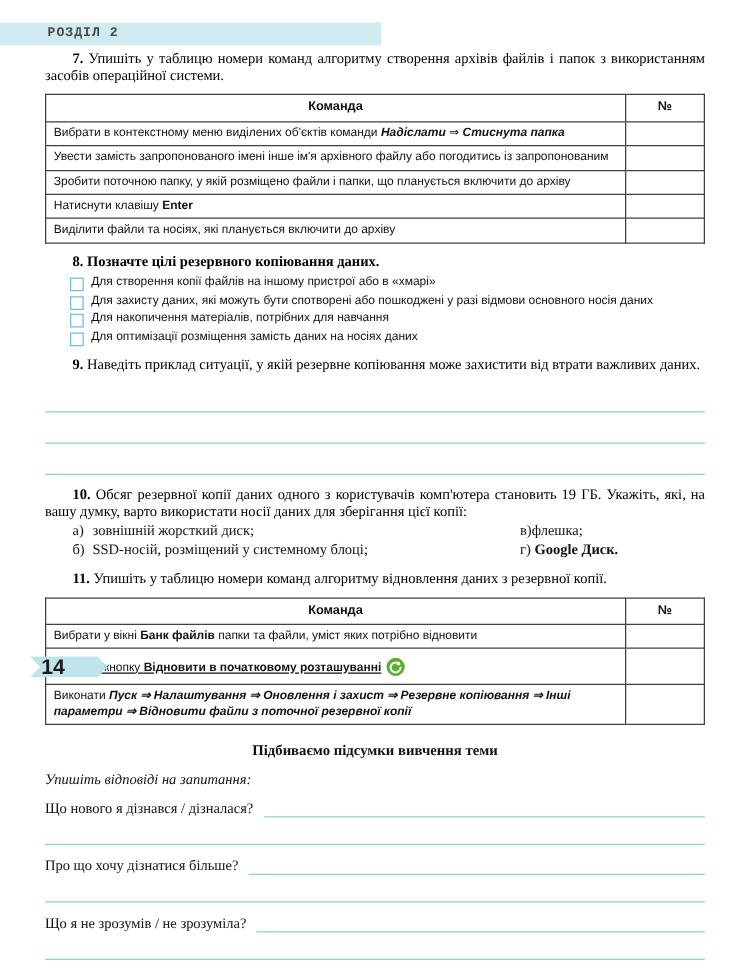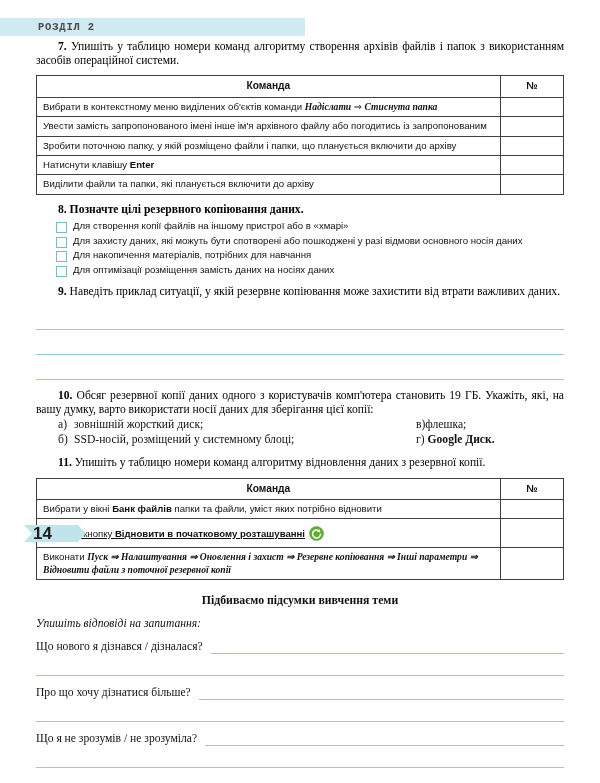--- a/index.html
+++ b/index.html
@@ -84,21 +84,21 @@
   }
   table.cmd th {
     font-weight: 700;
     text-align: center;
     font-size: 10.2px;
     padding: 4px 6px;
   }
   col.c-cmd { width: 88%; }
   col.c-no  { width: 12%; }
   td.no-cell { }
-  .bi { font-weight: 700; font-style: italic; font-family: Liberation Serif, serif; }
+  .bi { font-weight: 700; font-style: italic; }
   .b  { font-weight: 700; }
   .arr { font-weight: 400; }
 
   
   .restore-icon {
     display: inline-block;
     vertical-align: -4px;
     margin-left: 4px;
     width: 15px;
     height: 15px;
@@ -259,21 +259,21 @@
         </tr>
         <tr>
           <td>Зробити поточною папку, у якій розміщено файли і папки, що планується включити до архіву</td>
           <td class="no-cell"></td>
         </tr>
         <tr>
           <td><span>Натиснути клавішу </span><span class="b">Enter</span></td>
           <td class="no-cell"></td>
         </tr>
         <tr>
-          <td>Виділити файли та папки, які планується включити до архіву</td>
+          <td>Виділити файли та носіях, які планується включити до архіву</td>
           <td class="no-cell"></td>
         </tr>
       </tbody>
     </table>
 
     <div class="task task-indent" style="margin-top:8px;">
       <span class="num">8.</span>
       <span class="b">Позначте цілі резервного копіювання даних.</span>
     </div>
 

